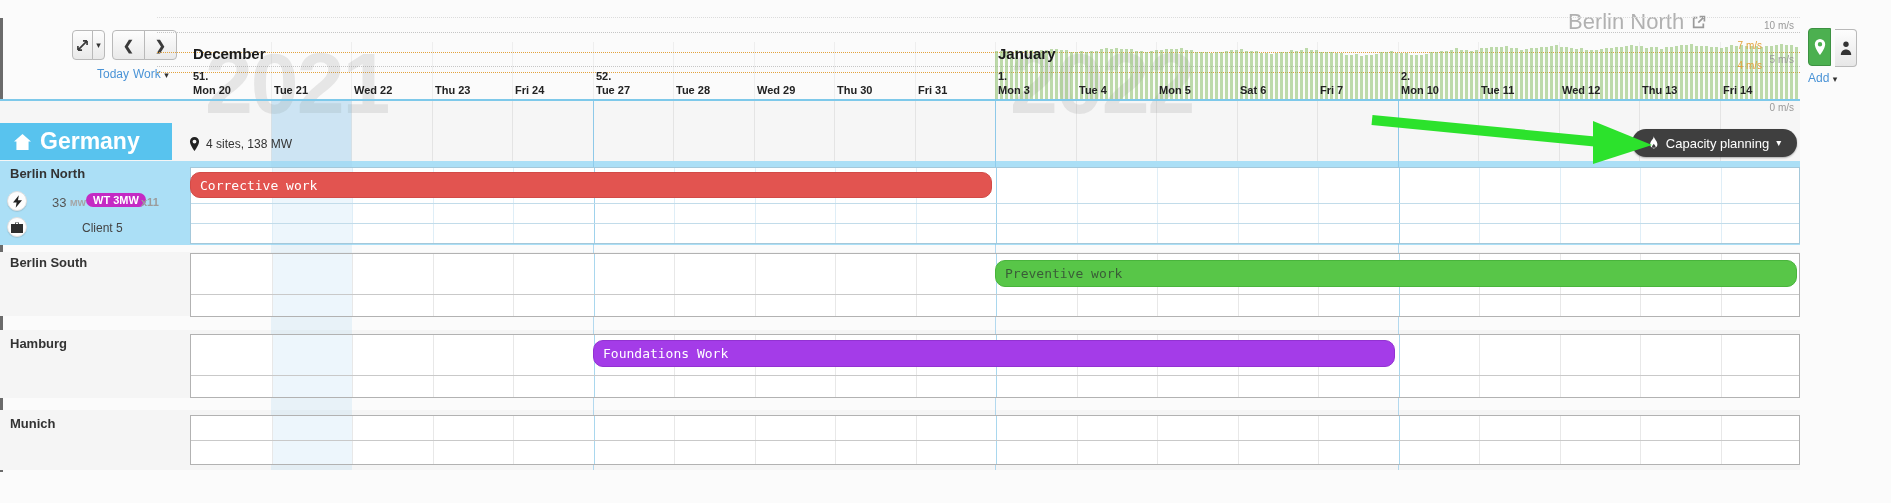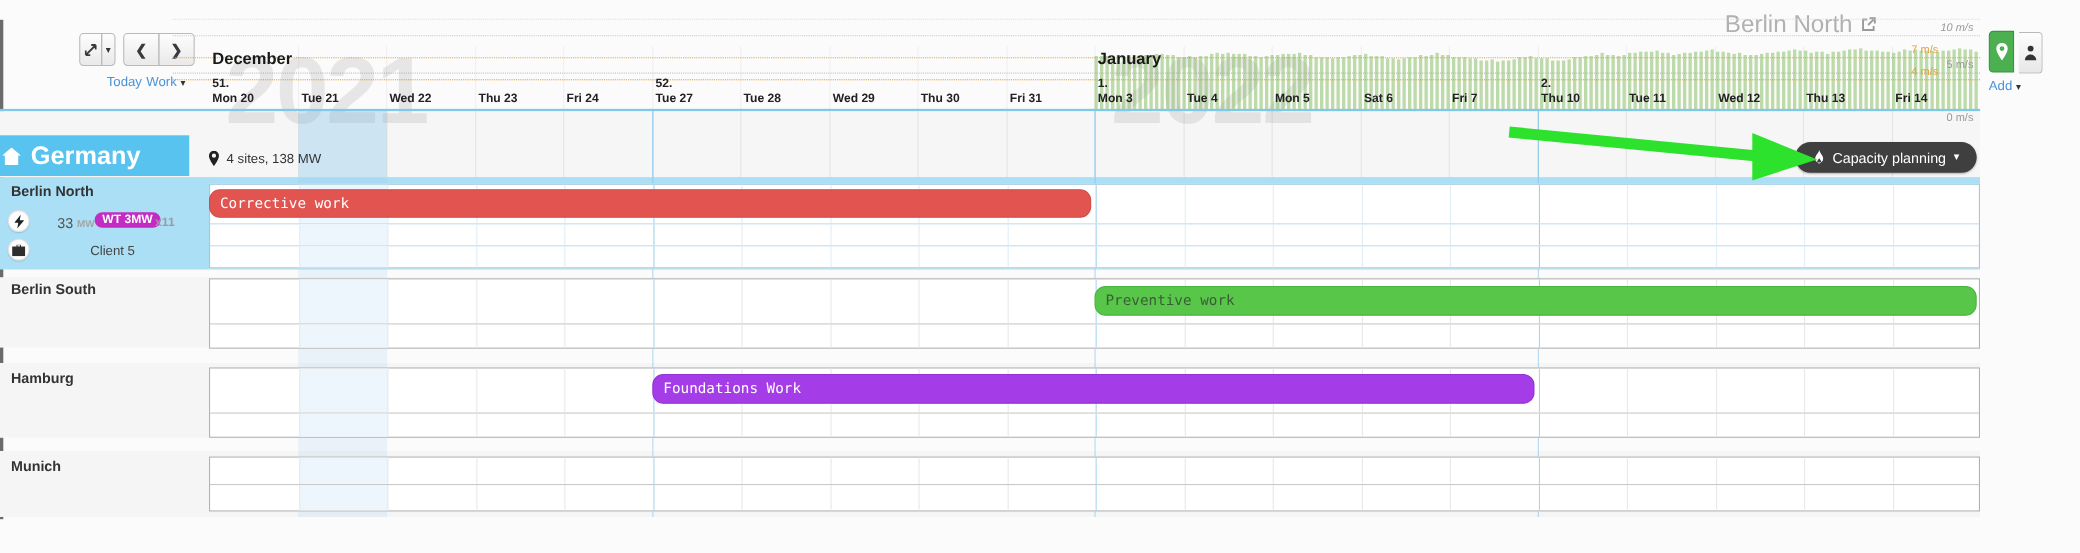--- a/index.html
+++ b/index.html
@@ -34,21 +34,21 @@
   .gridline{position:absolute;height:0;z-index:1;}
   .scale-label{position:absolute;font-size:10px;z-index:3;white-space:nowrap;}
   .wind-bar{position:absolute;width:3px;background:rgba(139,191,104,0.55);z-index:2;}
   .month-label{position:absolute;font-size:15px;font-weight:bold;color:#1a1a1a;z-index:3;}
   .week-label{position:absolute;font-size:11px;font-weight:bold;color:#222;z-index:3;}
   .day-label{position:absolute;font-size:11px;font-weight:bold;color:#222;z-index:3;white-space:nowrap;}
   .day-tick{position:absolute;border-left:1px solid rgba(0,0,0,0.05);z-index:0;}
   .watermark{position:absolute;font-size:86px;font-weight:bold;color:rgba(125,125,125,0.16);z-index:2;line-height:1;letter-spacing:-2px;}
   .germany-row{position:absolute;left:0;top:101px;width:1800px;height:60px;background:#f6f6f6;z-index:1;}
   .banner{position:absolute;left:0;top:123px;width:172px;height:37px;background:#58c3ee;z-index:6;
-          display:flex;align-items:center;gap:9px;padding-left:2px;box-sizing:border-box;cursor:pointer;}
+          display:flex;align-items:center;gap:9px;padding-left:14px;box-sizing:border-box;cursor:pointer;}
   .banner span{color:#fff;font-size:23px;font-weight:bold;}
   .summary{position:absolute;left:189px;top:137px;z-index:6;display:flex;align-items:center;gap:6px;
            font-size:12px;color:#333;}
   .section{position:absolute;left:0;width:1800px;z-index:1;}
   .site-name{position:absolute;left:10px;font-size:13px;font-weight:bold;color:#333;z-index:6;}
   .rowbox{position:absolute;background:#fff;box-sizing:border-box;border:1px solid #b2b2b2;z-index:3;}
   .rowline{position:relative;box-sizing:border-box;}
   .cell{position:absolute;top:0;bottom:0;box-sizing:border-box;cursor:pointer;}
   .task-bar{position:absolute;box-sizing:border-box;border-radius:10px;z-index:7;cursor:pointer;
             font-family:"DejaVu Sans Mono","Liberation Mono",monospace;font-size:13px;
@@ -94,21 +94,21 @@
     <span>Berlin North</span>
     <svg width="15" height="15" viewBox="0 0 14 14">
       <path d="M6 2.5H2.5v9h9V8" stroke="#9a9a9a" stroke-width="1.6" fill="none"></path>
       <path d="M8 1.5h4.5V6M12 2L6.8 7.2" stroke="#9a9a9a" stroke-width="1.6" fill="none"></path>
     </svg>
   </div>
 
   <div id="gen">
       <div class="gridline" style="left: 157px; top: 17px; width: 1643px; border-top: 1px dotted rgb(220, 220, 220);"></div>
       <div class="gridline" style="left: 157px; top: 32px; width: 1643px; border-top: 1px dotted rgb(198, 198, 198);"></div>
-      <div class="scale-label" style="left: 1722px; top: 20px; width: 72px; text-align: right; color: rgb(153, 153, 153); font-style: italic;">10 m/s</div>
+      <div class="scale-label" style="left: 1722px; top: 20px; width: 72px; text-align: right; color: rgb(153, 153, 153);">10 m/s</div>
       <div class="gridline" style="left: 157px; top: 52px; width: 1643px; border-top: 1px dotted rgb(227, 162, 60);"></div>
       <div class="scale-label" style="left: 1690px; top: 40px; width: 72px; text-align: right; color: rgb(227, 162, 60);">7 m/s</div>
       <div class="gridline" style="left: 157px; top: 66px; width: 1643px; border-top: 1px dotted rgb(198, 198, 198);"></div>
       <div class="scale-label" style="left: 1722px; top: 54px; width: 72px; text-align: right; color: rgb(153, 153, 153);">5 m/s</div>
       <div class="gridline" style="left: 157px; top: 72px; width: 1643px; border-top: 1px dotted rgb(227, 162, 60);"></div>
       <div class="scale-label" style="left: 1690px; top: 60px; width: 72px; text-align: right; color: rgb(227, 162, 60);">4 m/s</div>
       <div class="gridline" style="left: 157px; top: 99px; width: 1643px; border-top: 1px dotted rgb(198, 198, 198);"></div>
       <div class="scale-label" style="left: 1722px; top: 102px; width: 72px; text-align: right; color: rgb(153, 153, 153);">0 m/s</div>
       <div class="day-label" style="left: 193px; top: 84px;">Mon 20</div>
       <div class="day-tick" style="left: 271px; top: 42px; height: 57px;"></div>
@@ -133,21 +133,21 @@
       <div class="day-label" style="left: 998px; top: 84px;">Mon 3</div>
       <div class="day-tick" style="left: 1076px; top: 42px; height: 57px;"></div>
       <div class="day-label" style="left: 1079px; top: 84px;">Tue 4</div>
       <div class="day-tick" style="left: 1156px; top: 42px; height: 57px;"></div>
       <div class="day-label" style="left: 1159px; top: 84px;">Mon 5</div>
       <div class="day-tick" style="left: 1237px; top: 42px; height: 57px;"></div>
       <div class="day-label" style="left: 1240px; top: 84px;">Sat 6</div>
       <div class="day-tick" style="left: 1317px; top: 42px; height: 57px;"></div>
       <div class="day-label" style="left: 1320px; top: 84px;">Fri 7</div>
       <div class="day-tick" style="left: 1398px; top: 42px; height: 57px;"></div>
-      <div class="day-label" style="left: 1401px; top: 84px;">Thu 10</div>
+      <div class="day-label" style="left: 1401px; top: 84px;">Mon 10</div>
       <div class="day-tick" style="left: 1478px; top: 42px; height: 57px;"></div>
       <div class="day-label" style="left: 1481px; top: 84px;">Tue 11</div>
       <div class="day-tick" style="left: 1559px; top: 42px; height: 57px;"></div>
       <div class="day-label" style="left: 1562px; top: 84px;">Wed 12</div>
       <div class="day-tick" style="left: 1639px; top: 42px; height: 57px;"></div>
       <div class="day-label" style="left: 1642px; top: 84px;">Thu 13</div>
       <div class="day-tick" style="left: 1720px; top: 42px; height: 57px;"></div>
       <div class="day-label" style="left: 1723px; top: 84px;">Fri 14</div>
       <div class="week-label" style="left: 193px; top: 70px;">51.</div>
       <div class="week-label" style="left: 596px; top: 70px;">52.</div>

